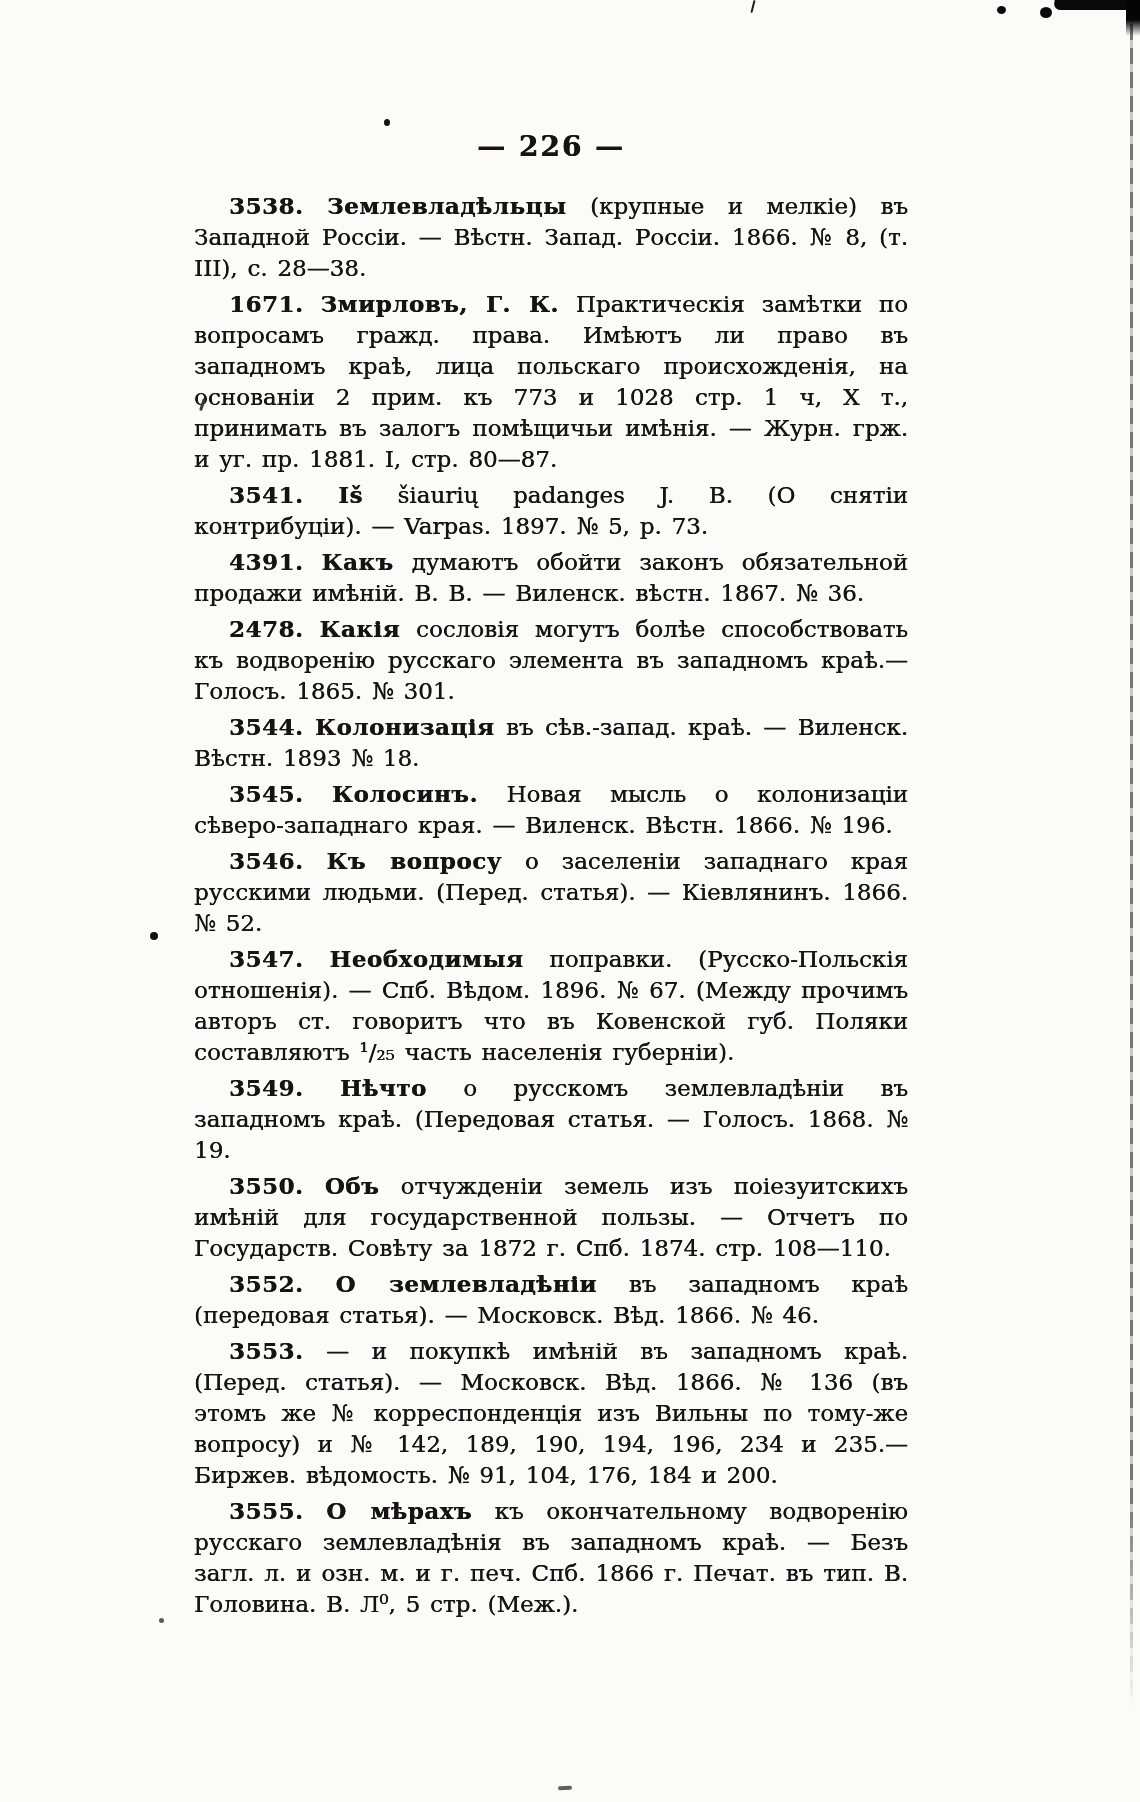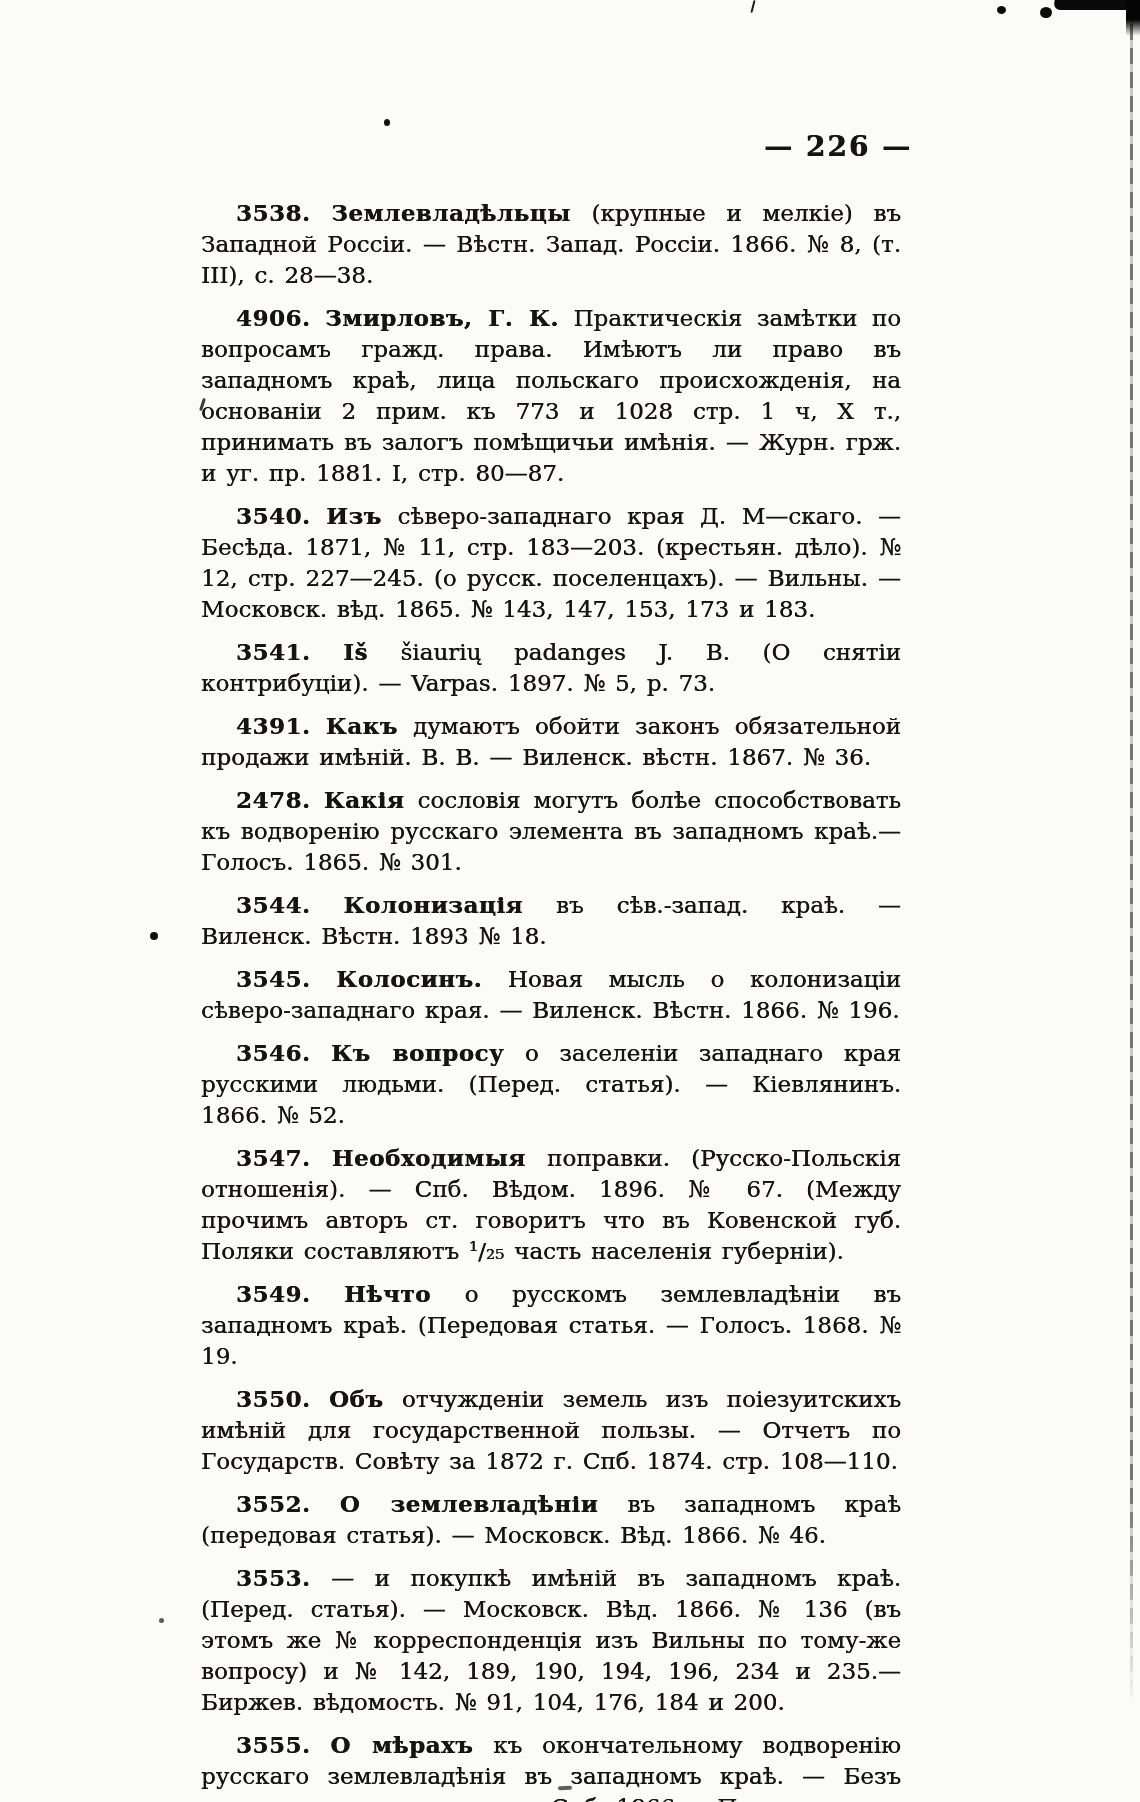--- a/index.html
+++ b/index.html
@@ -7,31 +7,31 @@
     position:relative;
     width:1140px; height:1802px;
     background:#fbfbf9;
     font-family:"DejaVu Serif", serif;
     color:#171310;
     overflow:hidden;
     margin:0 auto;
   }
   .page-number {
     position:absolute; top:130px; left:190px; width:722px;
-    text-align:right;
+    text-align:center;
     font-size:28px; font-weight:bold; letter-spacing:2px;
     text-shadow:0.4px 0 currentColor;
   }
   .content {
     position:absolute; left:190px; top:186px; width:722px;
     font-size:23px; line-height:31px;
     text-align:justify;
     text-shadow:0.35px 0 currentColor;
   }
-  .entry { margin:11px; text-indent:35px; word-spacing:2.5px; }
+  .entry { margin:4px; text-indent:35px; word-spacing:2.5px; }
   .num, .kw { font-weight:bold; letter-spacing:0.5px; }
 
   
   .artifact { position:absolute; }
   .edge-line {
     left:1130px; top:0; width:3px; height:1705px;
     background:repeating-linear-gradient(to bottom,
       rgba(35,32,30,0.72) 0 16px, rgba(35,32,30,0.28) 16px 24px);
     opacity:0.85;
   }
@@ -59,22 +59,21 @@
 </style>
 </head>
 <body>
 
 <div class="page">
 
   <div class="page-number">— 226 —</div>
 
   <div class="content">
     <p class="entry"><span class="num">3538.</span> <span class="kw">Землевладѣльцы</span> <span class="txt">(крупные и мелкіе) въ Западной Россіи. — Вѣстн. Запад. Россіи. 1866. № 8, (т. III), с. 28—38.</span></p>
-    <p class="entry"><span class="num">4906.</span> <span class="kw">Змирловъ, Г. К.</span> <span class="txt">Практическія замѣтки по вопросамъ гражд. права. Имѣютъ ли право въ западномъ краѣ, лица польскаго происхожденія, на основаніи 2 прим. къ 773 и 1028 стр. 1 ч, X т., принимать въ залогъ помѣщичьи имѣнія. — Журн. грж. и уг. пр. 1881. I, стр. 80—87.</span></p>
-    <p class="entry"><span class="num">3540.</span> <span class="kw">Изъ</span> <span class="txt">сѣверо-западнаго края Д. М—скаго. — Бесѣда. 1871, № 11, стр. 183—203. (крестьян. дѣло). № 12, стр. 227—245. (о русск. поселенцахъ). — Вильны. — Московск. вѣд. 1865. № 143, 147, 153, 173 и 183.</span></p>
+    <p class="entry"><span class="num">1671.</span> <span class="kw">Змирловъ, Г. К.</span> <span class="txt">Практическія замѣтки по вопросамъ гражд. права. Имѣютъ ли право въ западномъ краѣ, лица польскаго происхожденія, на основаніи 2 прим. къ 773 и 1028 стр. 1 ч, X т., принимать въ залогъ помѣщичьи имѣнія. — Журн. грж. и уг. пр. 1881. I, стр. 80—87.</span></p>
     <p class="entry"><span class="num">3541.</span> <span class="kw">Iš</span> <span class="txt">šiaurių padanges J. B. (О снятіи контрибуціи). — Varpas. 1897. № 5, p. 73.</span></p>
     <p class="entry"><span class="num">4391.</span> <span class="kw">Какъ</span> <span class="txt">думаютъ обойти законъ обязательной продажи имѣній. В. В. — Виленск. вѣстн. 1867. № 36.</span></p>
     <p class="entry"><span class="num">2478.</span> <span class="kw">Какія</span> <span class="txt">сословія могутъ болѣе способствовать къ водворенію русскаго элемента въ западномъ краѣ.—Голосъ. 1865. № 301.</span></p>
     <p class="entry"><span class="num">3544.</span> <span class="kw">Колонизація</span> <span class="txt">въ сѣв.-запад. краѣ. — Виленск. Вѣстн. 1893 № 18.</span></p>
     <p class="entry"><span class="num">3545.</span> <span class="kw">Колосинъ.</span> <span class="txt">Новая мысль о колонизаціи сѣверо-западнаго края. — Виленск. Вѣстн. 1866. № 196.</span></p>
     <p class="entry"><span class="num">3546.</span> <span class="kw">Къ вопросу</span> <span class="txt">о заселеніи западнаго края русскими людьми. (Перед. статья). — Кіевлянинъ. 1866. № 52.</span></p>
     <p class="entry"><span class="num">3547.</span> <span class="kw">Необходимыя</span> <span class="txt">поправки. (Русско-Польскія отношенія). — Спб. Вѣдом. 1896. № 67. (Между прочимъ авторъ ст. говоритъ что въ Ковенской губ. Поляки составляютъ ¹/₂₅ часть населенія губерніи).</span></p>
     <p class="entry"><span class="num">3549.</span> <span class="kw">Нѣчто</span> <span class="txt">о русскомъ землевладѣніи въ западномъ краѣ. (Передовая статья. — Голосъ. 1868. № 19.</span></p>
     <p class="entry"><span class="num">3550.</span> <span class="kw">Объ</span> <span class="txt">отчужденіи земель изъ поіезуитскихъ имѣній для государственной пользы. — Отчетъ по Государств. Совѣту за 1872 г. Спб. 1874. стр. 108—110.</span></p>
     <p class="entry"><span class="num">3552.</span> <span class="kw">О землевладѣніи</span> <span class="txt">въ западномъ краѣ (передовая статья). — Московск. Вѣд. 1866. № 46.</span></p>

